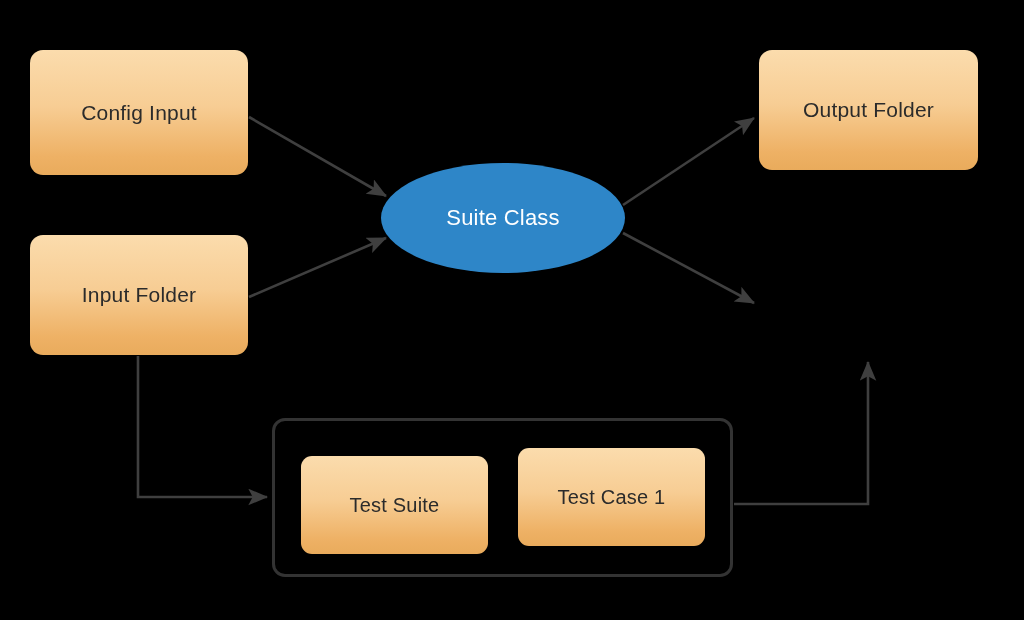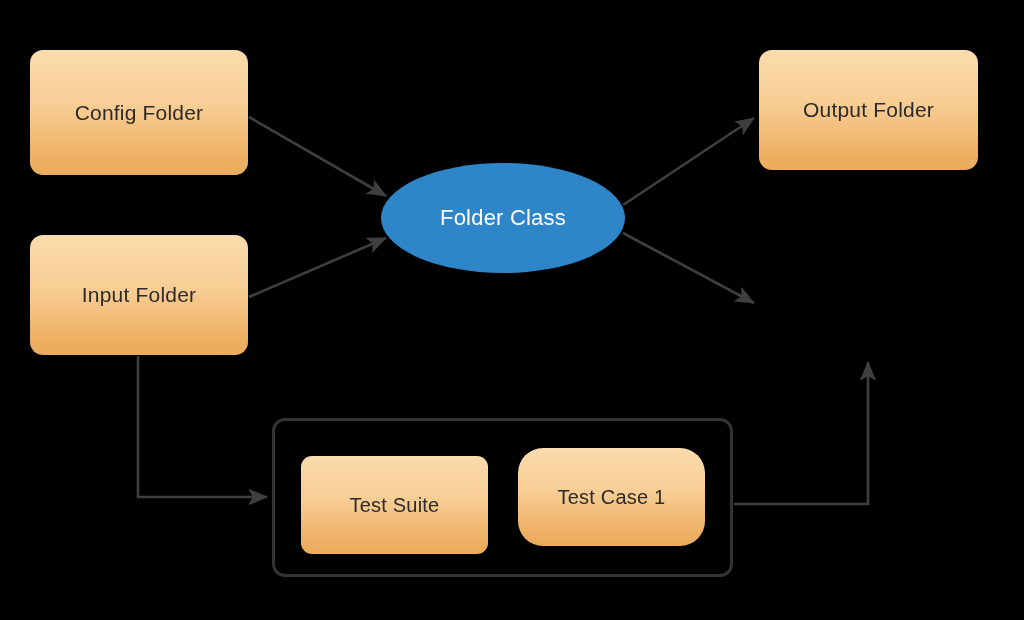--- a/index.html
+++ b/index.html
@@ -65,21 +65,21 @@
   }
 
   
   #node-config        { left: 30px;  top: 50px;  width: 218px; height: 125px; }
   #node-input         { left: 30px;  top: 235px; width: 218px; height: 120px; }
   #node-driver        { left: 381px; top: 163px; width: 244px; height: 110px; }
   #node-output        { left: 759px; top: 50px;  width: 219px; height: 120px; justify-content: center; }
   #node-logs          { left: 759px; top: 235px; width: 219px; height: 120px; }
   #group-test         { left: 272px; top: 418px; width: 461px; height: 159px; }
   #node-test-suite    { left: 301px; top: 456px; width: 187px; height: 98px; }
-  #node-test-case-1   { left: 518px; top: 448px; width: 187px; height: 98px; border-radius: 25px; }
+  #node-test-case-1   { left: 518px; top: 448px; width: 187px; height: 98px; }
 </style>
 </head>
 <body>
 
 <div id="canvas">
 
   <svg id="edges" viewBox="0 0 1024 620" width="1024" height="620" xmlns="http://www.w3.org/2000/svg">
     <defs>
       <marker id="arrowhead" markerWidth="9" markerHeight="9" refX="7.2" refY="3.2" orient="auto" markerUnits="strokeWidth">
         <path d="M0,0 L7.6,3.2 L0,6.4 L1.7,3.2 z" fill="#3F3F3F"></path>
@@ -105,29 +105,29 @@
     <g>
       <path d="M138,356 L138,497 L267,497" stroke="#3F3F3F" stroke-width="2.6" fill="none" stroke-linejoin="miter" marker-end="url(#arrowhead)"></path>
     </g>
 
     <g>
       <path d="M734,504 L868,504 L868,362" stroke="#3F3F3F" stroke-width="2.6" fill="none" stroke-linejoin="miter" marker-end="url(#arrowhead)"></path>
     </g>
   </svg>
 
   <div class="node box" id="node-config">
-    <span class="node-label">Config Folder</span>
+    <span class="node-label">Config Input</span>
   </div>
 
   <div class="node box" id="node-input">
     <span class="node-label">Input Folder</span>
   </div>
 
   <div class="node ellipse" id="node-driver">
-    <span class="node-label">Folder Class</span>
+    <span class="node-label">Suite Class</span>
   </div>
 
   <div class="node box" id="node-output">
     <span class="node-label">Output Folder</span>
   </div>
 
 
   <div class="group-container" id="group-test"></div>
 
   <div class="node box box-small" id="node-test-suite">

